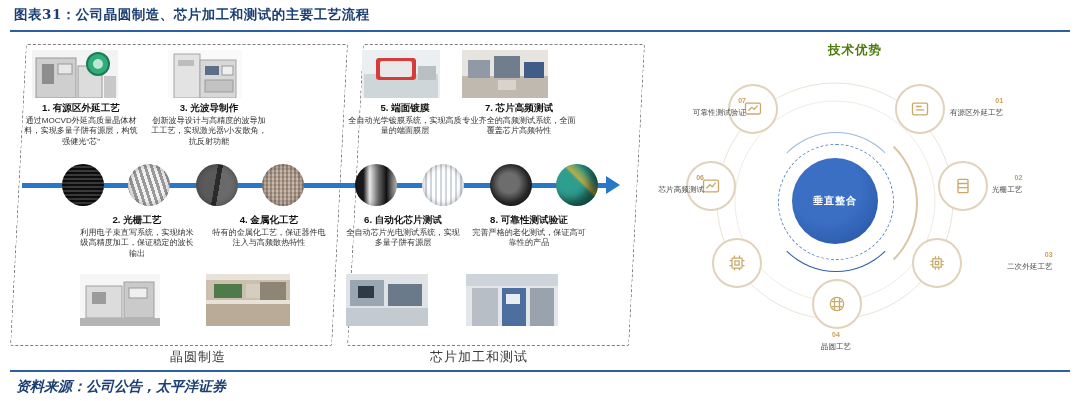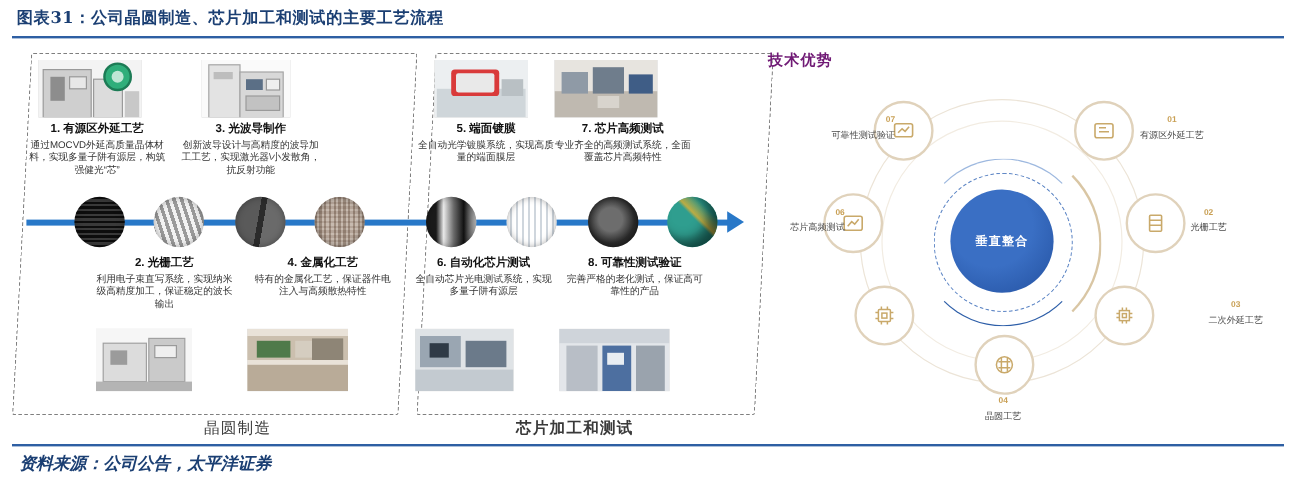--- a/index.html
+++ b/index.html
@@ -43,21 +43,21 @@
   #group-wafer{left:8px;top:8px;width:320px;height:300px;
     transform:skewX(-3deg);}
   #group-chip{left:345px;top:8px;width:280px;height:300px;
     transform:skewX(-3deg);}
 
   .group-label{
     position:absolute;font-size:13px;color:#3a3a3a;font-weight:normal;
     letter-spacing:1px;
   }
   #label-wafer{left:160px;top:312px;}
-  #label-chip{left:420px;top:312px;font-weight:bold;}
+  #label-chip{left:420px;top:312px;}
 
   
   .axis{
     position:absolute;left:12px;top:147px;width:588px;height:5px;
     background:#2878c8;
   }
   .axis-head{
     position:absolute;left:596px;top:140px;
     width:0;height:0;border-left:14px solid #2878c8;
     border-top:9px solid transparent;border-bottom:9px solid transparent;
@@ -99,22 +99,22 @@
   .photo .machine{position:absolute;inset:0;}
 
   
   .step{position:absolute;text-align:center;width:118px;}
   .step .s-title{font-size:9.6px;font-weight:bold;color:#111;line-height:1.35;}
   .step .s-desc{font-size:8.1px;color:#333;line-height:1.3;margin-top:1px;}
 
   
   .wheel{position:absolute;left:640px;top:36px;width:430px;height:330px;}
   .wheel-title{
-    position:absolute;left:0;right:0;top:6px;
-    font-size:12.5px;font-weight:bold;color:#701a75;letter-spacing:1px;
+    position:absolute;left:0;right:0;top:6px;text-align:center;
+    font-size:12.5px;font-weight:bold;color:#4d7c0f;letter-spacing:1px;
   }
   .hub{
     position:absolute;left:152px;top:122px;width:86px;height:86px;border-radius:50%;
     background:radial-gradient(circle at 40% 35%,#3a6fc4 0 45%,#23509f 100%);
     display:flex;align-items:center;justify-content:center;
     color:#fff;font-size:10px;font-weight:bold;letter-spacing:1px;
     box-shadow:0 0 0 9px rgba(255,255,255,.9);
   }
   .ring{
     position:absolute;border-radius:50%;border:1.5px dashed #4775bd;
@@ -125,21 +125,21 @@
 
   .node{
     position:absolute;width:46px;height:46px;border-radius:50%;
     border:2.2px solid #e0d2bb;background:#fff;
     display:flex;align-items:center;justify-content:center;
   }
   .node .ico{width:20px;height:20px;color:#c9a96a;}
   .node-label{position:absolute;font-size:7.2px;color:#5a5a5a;line-height:1.5;}
   .node-label .num{display:block;font-size:7px;font-weight:bold;color:#c9a055;}
   .node-label .nm{display:block;font-size:7.6px;color:#4a4a4a;white-space:nowrap;}
-  .lab-r{text-align:center;}
+  .lab-r{text-align:right;}
   .lab-l{text-align:right;margin-left:24px;}
   .lab-c{text-align:center;}
 </style>
 </head>
 <body>
 
 <div class="page">
 
   <div class="title">图表31：公司晶圆制造、芯片加工和测试的主要工艺流程</div>
   <div class="rule-top"></div>

